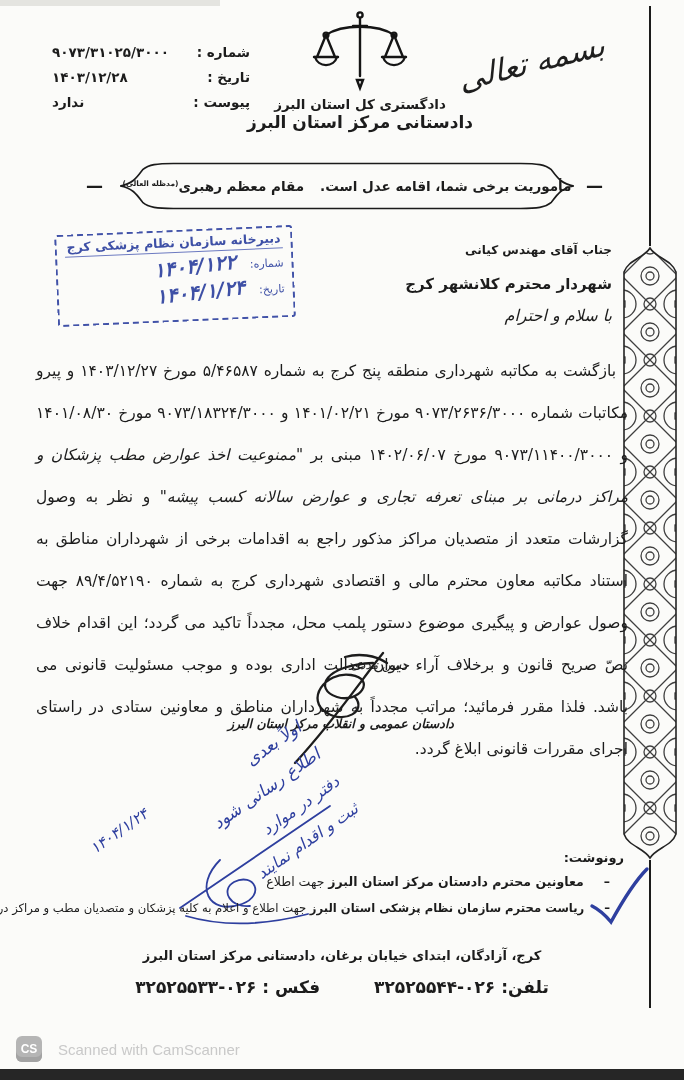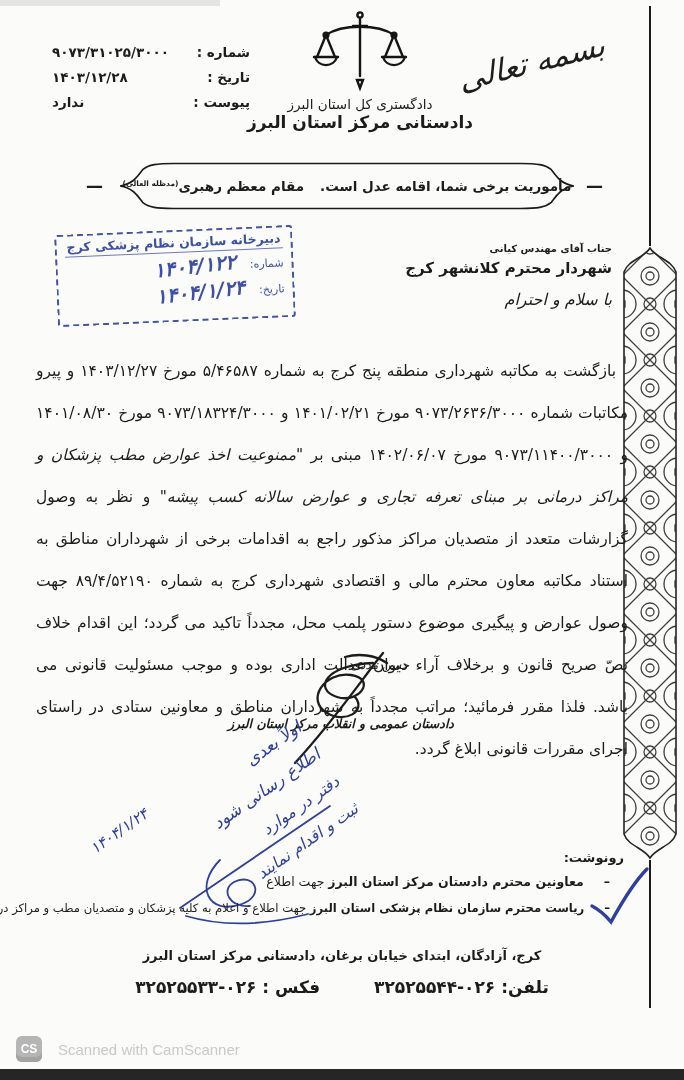--- a/index.html
+++ b/index.html
@@ -3,42 +3,42 @@
 <meta charset="utf-8">
 <style>
   html,body{margin:0;padding:0;background:#e9e9e9;}
   .page{
     position:relative;width:684px;height:1080px;margin:0 auto;
     background:#fbfbf9;overflow:hidden;
     font-family:"DejaVu Sans",sans-serif;color:#1c1c1c;
   }
   .abs{position:absolute;}
   
-  .org-line1{left:240px;top:96px;width:240px;text-align:center;font-size:13.5px;font-weight:400;direction:rtl;}
+  .org-line1{left:240px;top:96px;width:240px;text-align:center;font-size:13.5px;font-weight:700;direction:rtl;}
   .org-line2{left:228px;top:112px;width:264px;text-align:center;font-size:17px;font-weight:700;direction:rtl;}
   .besmeleh{left:442px;top:44px;width:180px;text-align:center;font-size:31px;font-style:italic;
     transform:rotate(-14deg) skewX(-6deg);color:#1e1e1e;letter-spacing:1px;direction:rtl;}
   .fields{left:52px;top:44px;width:198px;direction:rtl;}
   .fields .row{display:flex;justify-content:space-between;margin-bottom:9px;font-size:13.5px;font-weight:700;}
   
   .banner-wrap{left:112px;top:156px;width:470px;height:60px;}
   .banner-text{position:absolute;inset:0;display:flex;align-items:center;justify-content:center;direction:rtl;font-size:13.5px;}
   .banner-text .slogan{font-weight:600;}
   .banner-text .attrib{font-weight:700;margin-right:16px;}
   .banner-text sup{font-size:7.5px;font-weight:600;}
   .side-dash{top:176px;font-size:17px;font-weight:700;}
   
   .stamp{left:56px;top:230px;width:238px;height:92px;border:2px dashed #4152a8;border-radius:3px;
     transform:rotate(-2.5deg);color:#3e50a6;direction:rtl;padding:3px 8px;box-sizing:border-box;}
   .stamp .stitle{font-size:12.5px;font-weight:700;text-align:center;border-bottom:1px solid #6b79c0;padding-bottom:2px;}
   .stamp .srow{display:flex;align-items:center;font-size:11px;margin-top:2px;}
   .stamp .sval{font-size:20px;font-style:italic;font-weight:600;margin-right:14px;transform:rotate(-4deg);letter-spacing:2px;}
   
   .recipient{right:72px;top:243px;text-align:right;direction:rtl;}
-  .recipient .r1{font-size:10px;font-weight:700;margin-bottom:5px;}
+  .recipient .r1{font-size:12px;font-weight:700;margin-bottom:18px;}
   .recipient .r2{font-size:15px;font-weight:700;margin-bottom:13px;}
   .recipient .r3{font-size:16px;font-style:italic;font-weight:500;}
   
   .body-text{left:36px;top:350px;width:592px;direction:rtl;text-align:justify;text-align-last:right;
     font-size:15.5px;line-height:42px;text-indent:12px;}
   .body-text .quote{font-style:italic;}
   
   .sig-name{left:300px;top:658px;width:160px;text-align:center;font-size:12px;font-style:italic;direction:rtl;}
   .sig-title{left:216px;top:716px;width:250px;text-align:center;font-size:12.5px;font-weight:600;font-style:italic;direction:rtl;}
   

